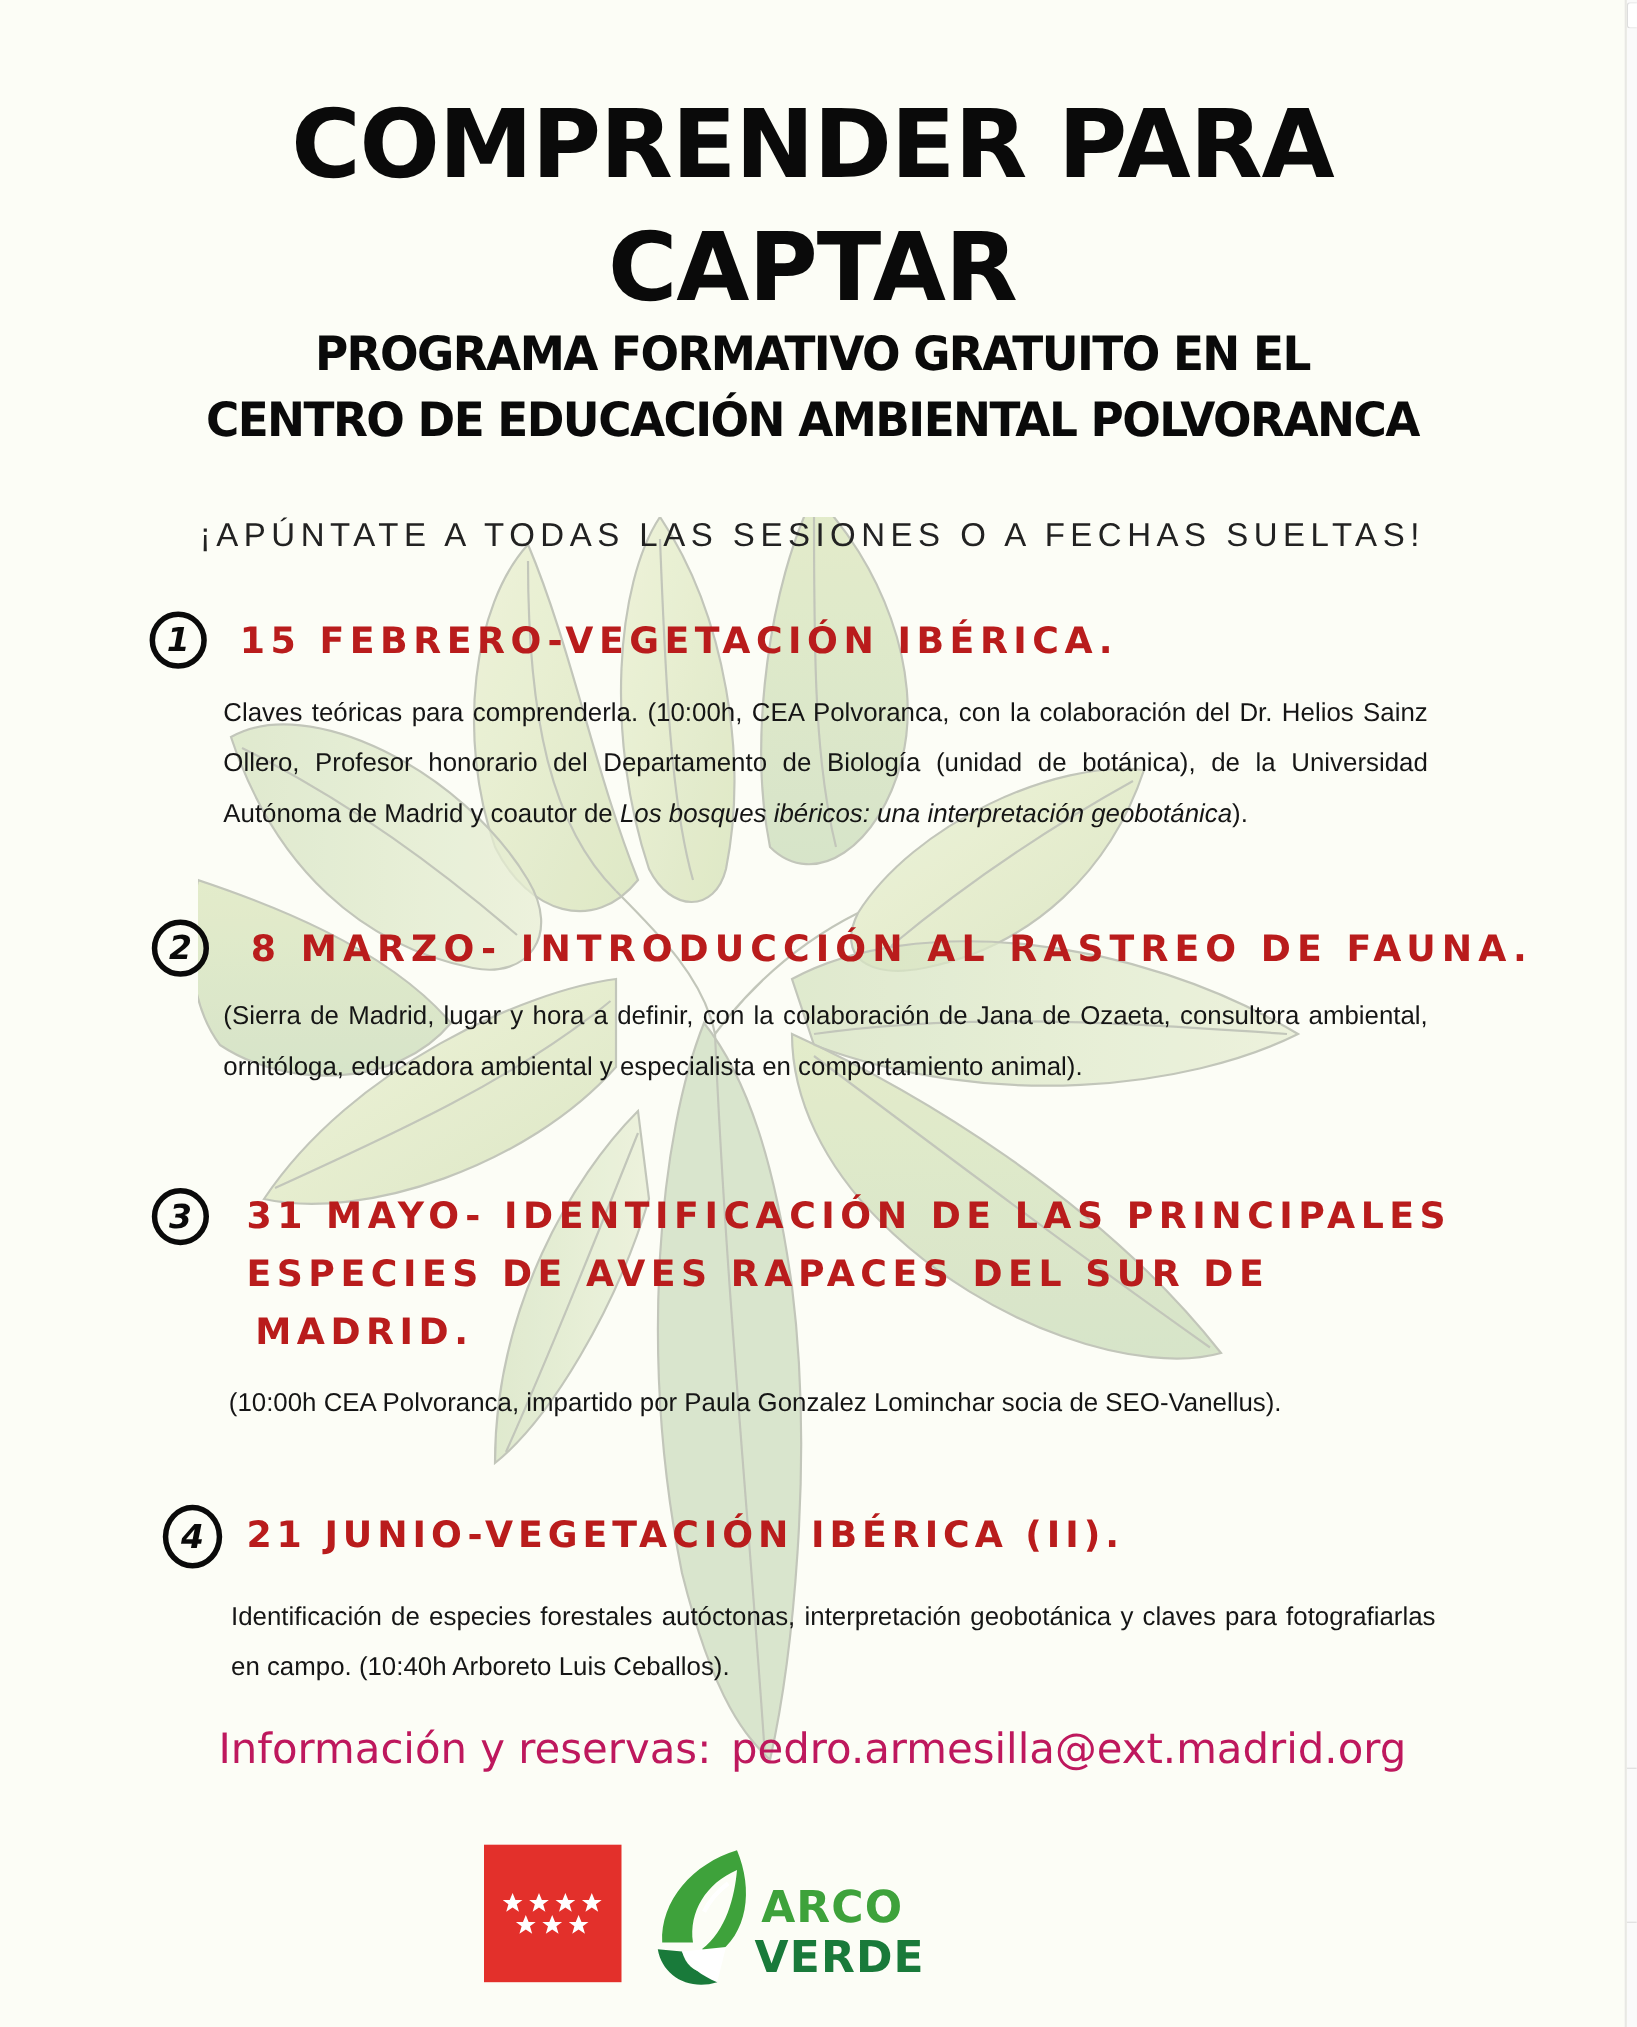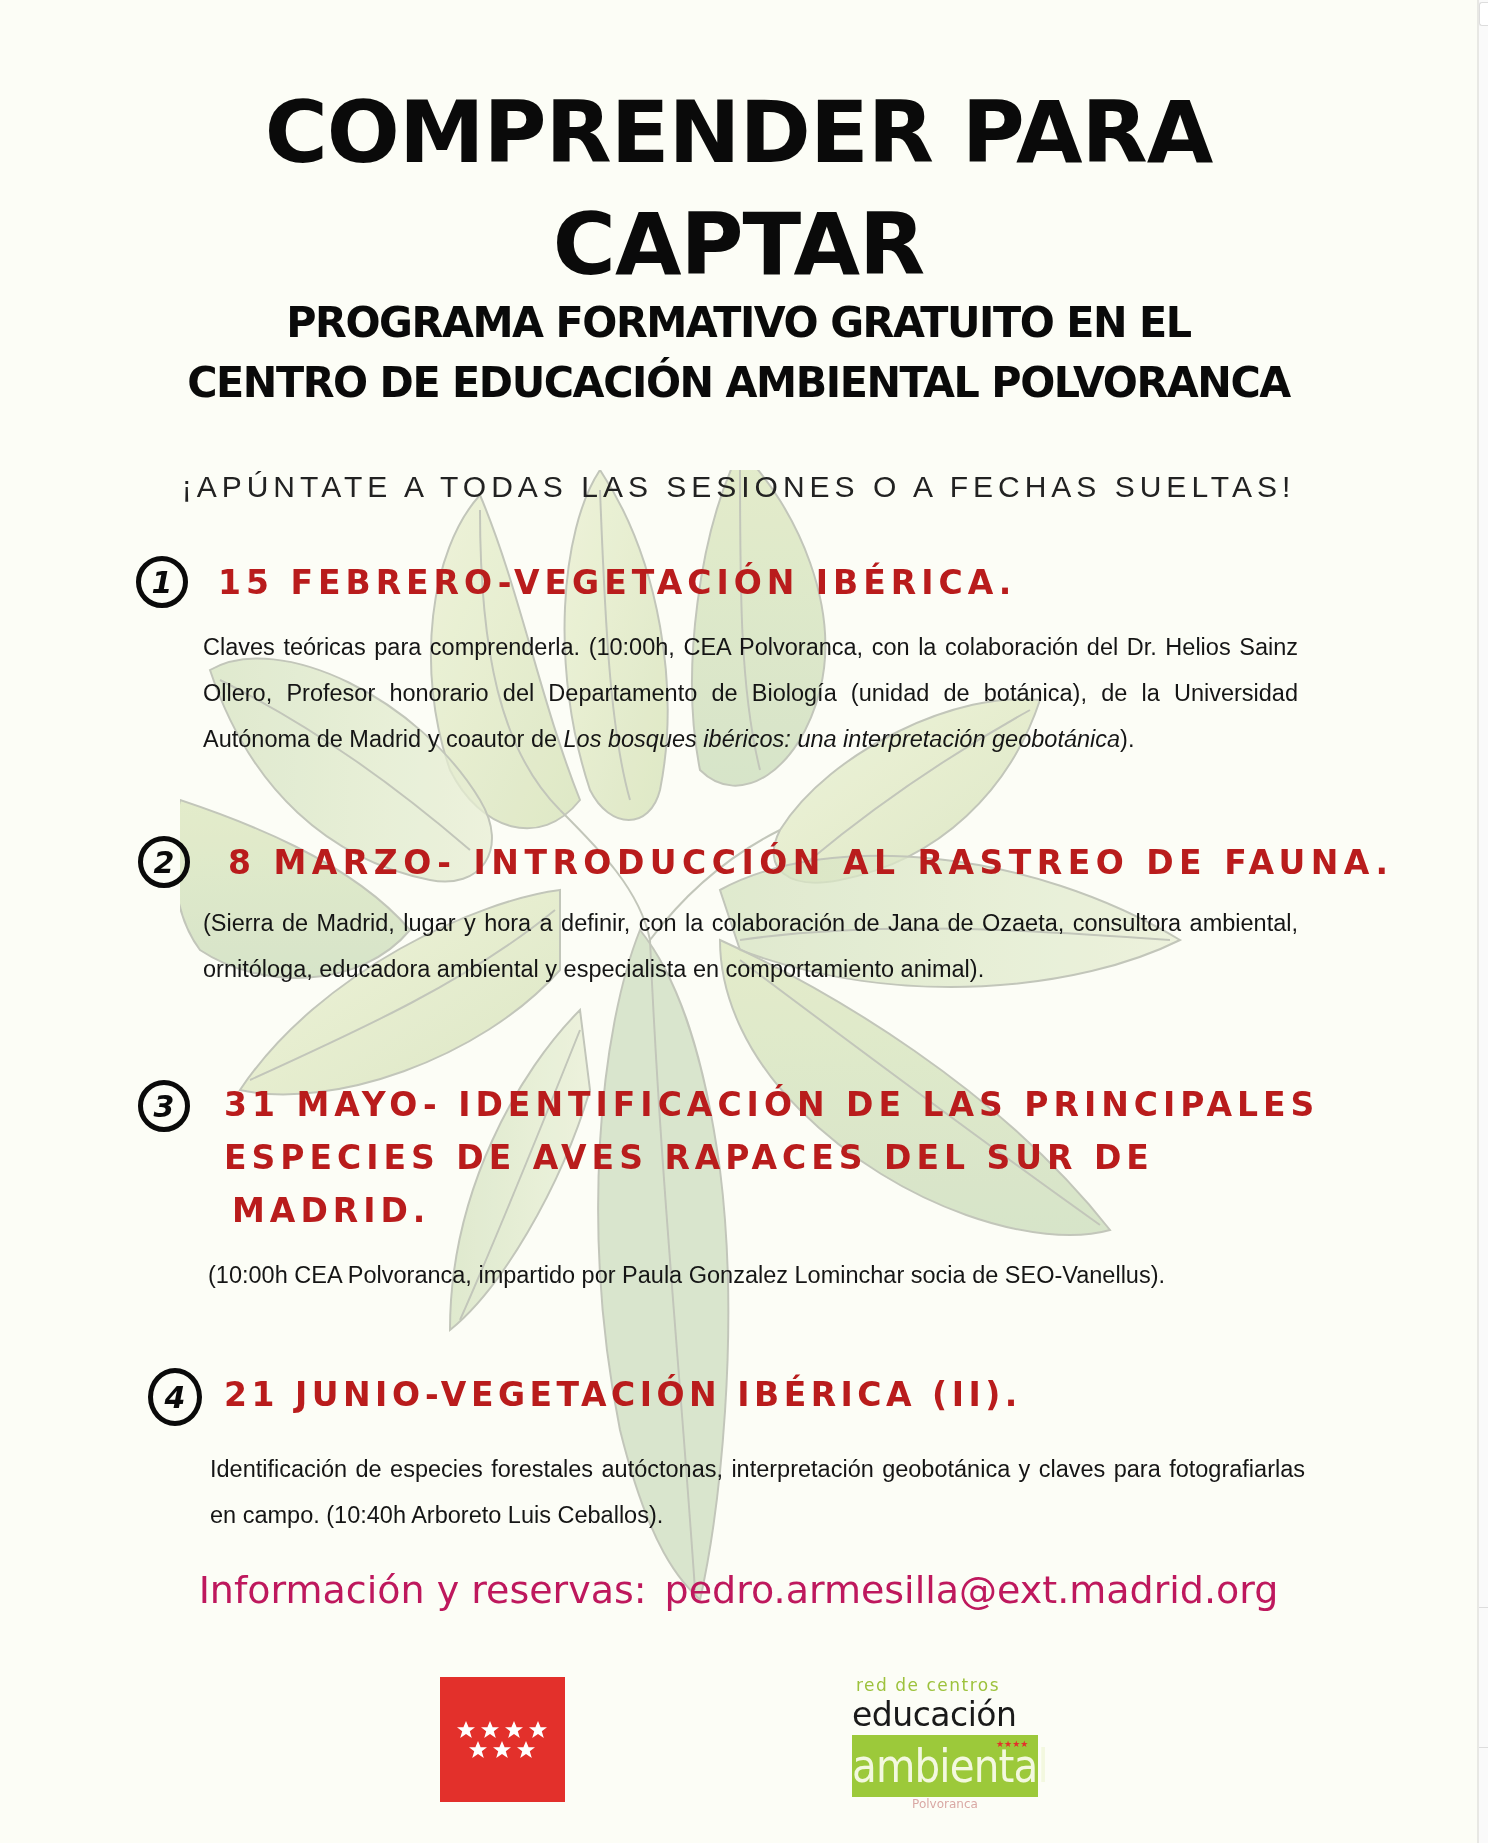--- a/index.html
+++ b/index.html
@@ -372,29 +372,32 @@
         <use href="#star" x="26" y="53"></use>
         <use href="#star" x="50" y="53"></use>
         <use href="#star" x="74" y="53"></use>
         <use href="#star" x="98" y="53"></use>
         <use href="#star" x="38" y="73"></use>
         <use href="#star" x="62" y="73"></use>
         <use href="#star" x="86" y="73"></use>
       </svg>
     </div>
 
-
-    <div class="logo-red">
-      <div class="red-top">red de centros</div>
-      <div class="red-edu">educación</div>
-      <div class="red-box"></div>
-      <div class="red-amb">ambiental</div>
-      <div class="red-stars">★★★★</div>
-      <div class="red-pol">Polvoranca</div>
-    </div>
+    <div class="logo-arco">
+      <svg width="110" height="128" viewBox="0 0 110 128" xmlns="http://www.w3.org/2000/svg" style="position:absolute; left:0; top:0;">
+        <path d="M80 4 C40 16 10 50 12 88 L40 88 C36 60 52 34 80 22 Z" fill="#3ea23b"></path>
+        <path d="M80 4 C95 40 90 80 60 100 L48 94 C70 78 78 46 80 22 Z" fill="#3ea23b"></path>
+        <path d="M50 60 C56 48 64 40 72 34" stroke="#ffffff" stroke-width="4" fill="none"></path>
+        <path d="M8 94 L30 96 C34 110 44 118 60 114 L62 124 C36 132 12 118 8 94 Z" fill="#197a3a"></path>
+        <path d="M30 96 L70 92 L62 124 C48 118 36 110 30 96 Z" fill="#ffffff"></path>
+      </svg>
+      <div class="arco-text t1">ARCO</div>
+      <div class="arco-text t2">VERDE</div>
+    </div>
+
 
   </div>
 </div>
 
 <div class="side-strip">
   <div class="notch"></div>
   <div class="rule" style="top:1607px;"></div>
   <div class="rule" style="top:1747px;"></div>
 </div>
 

